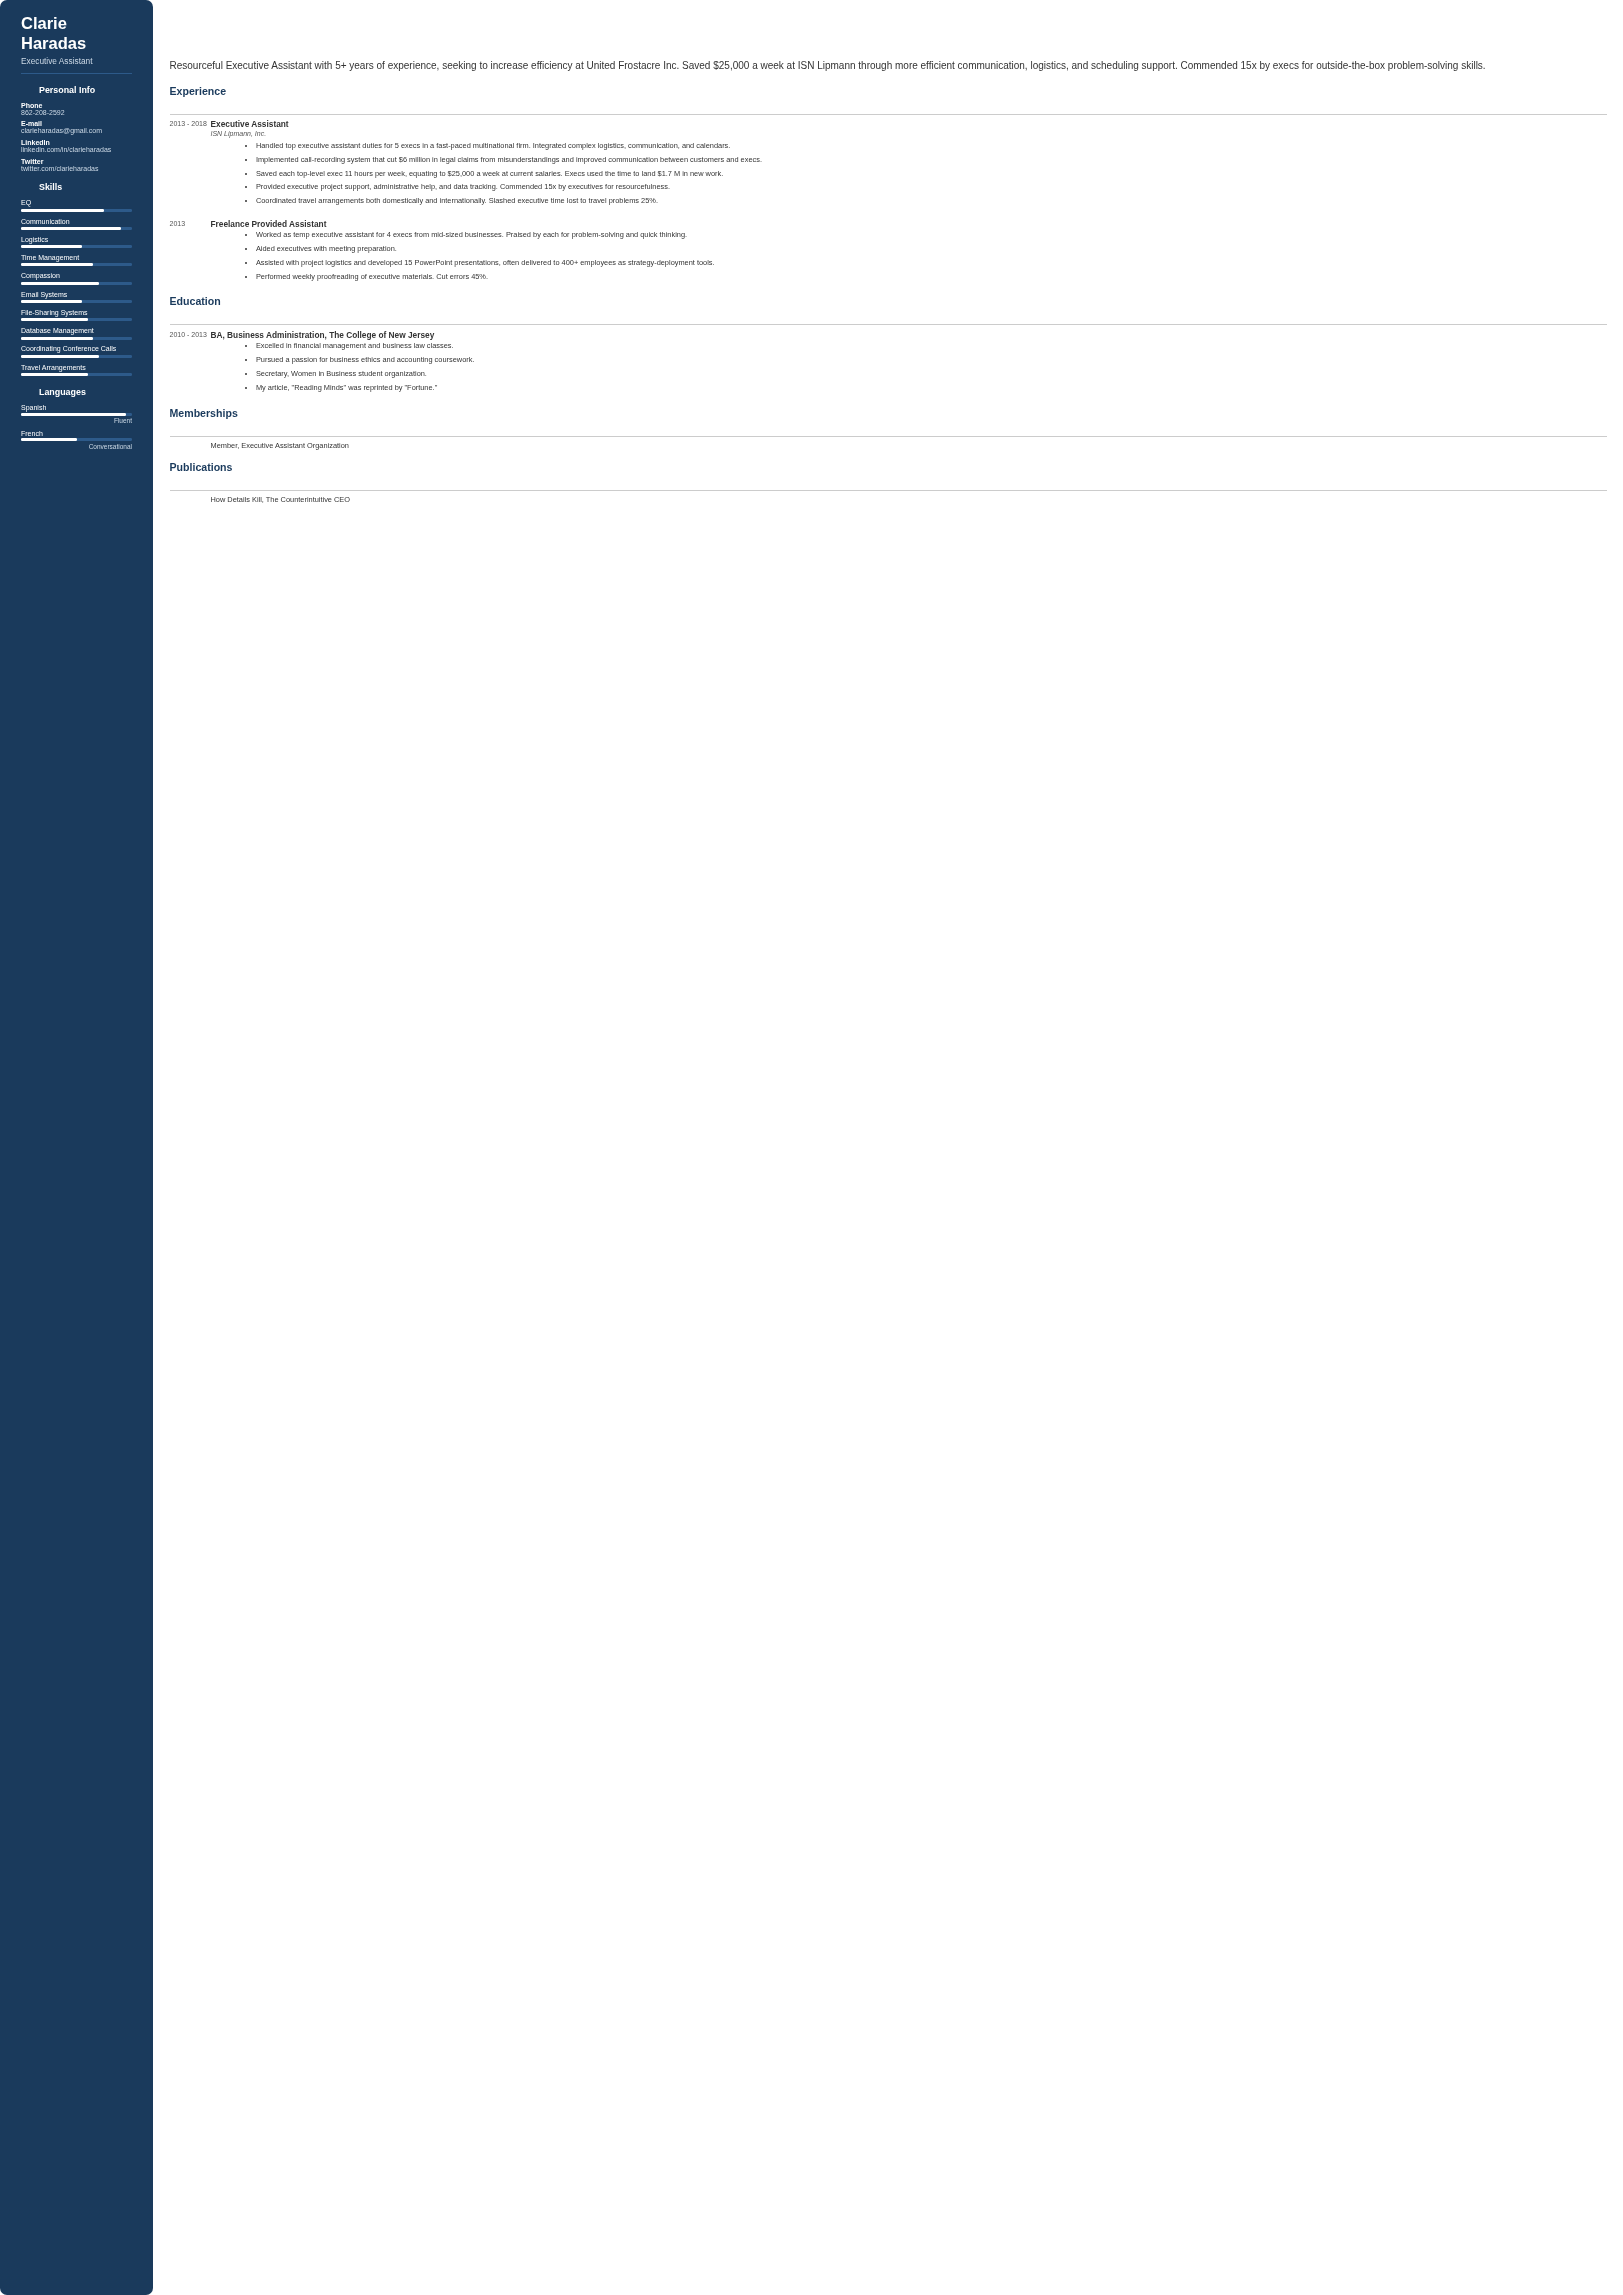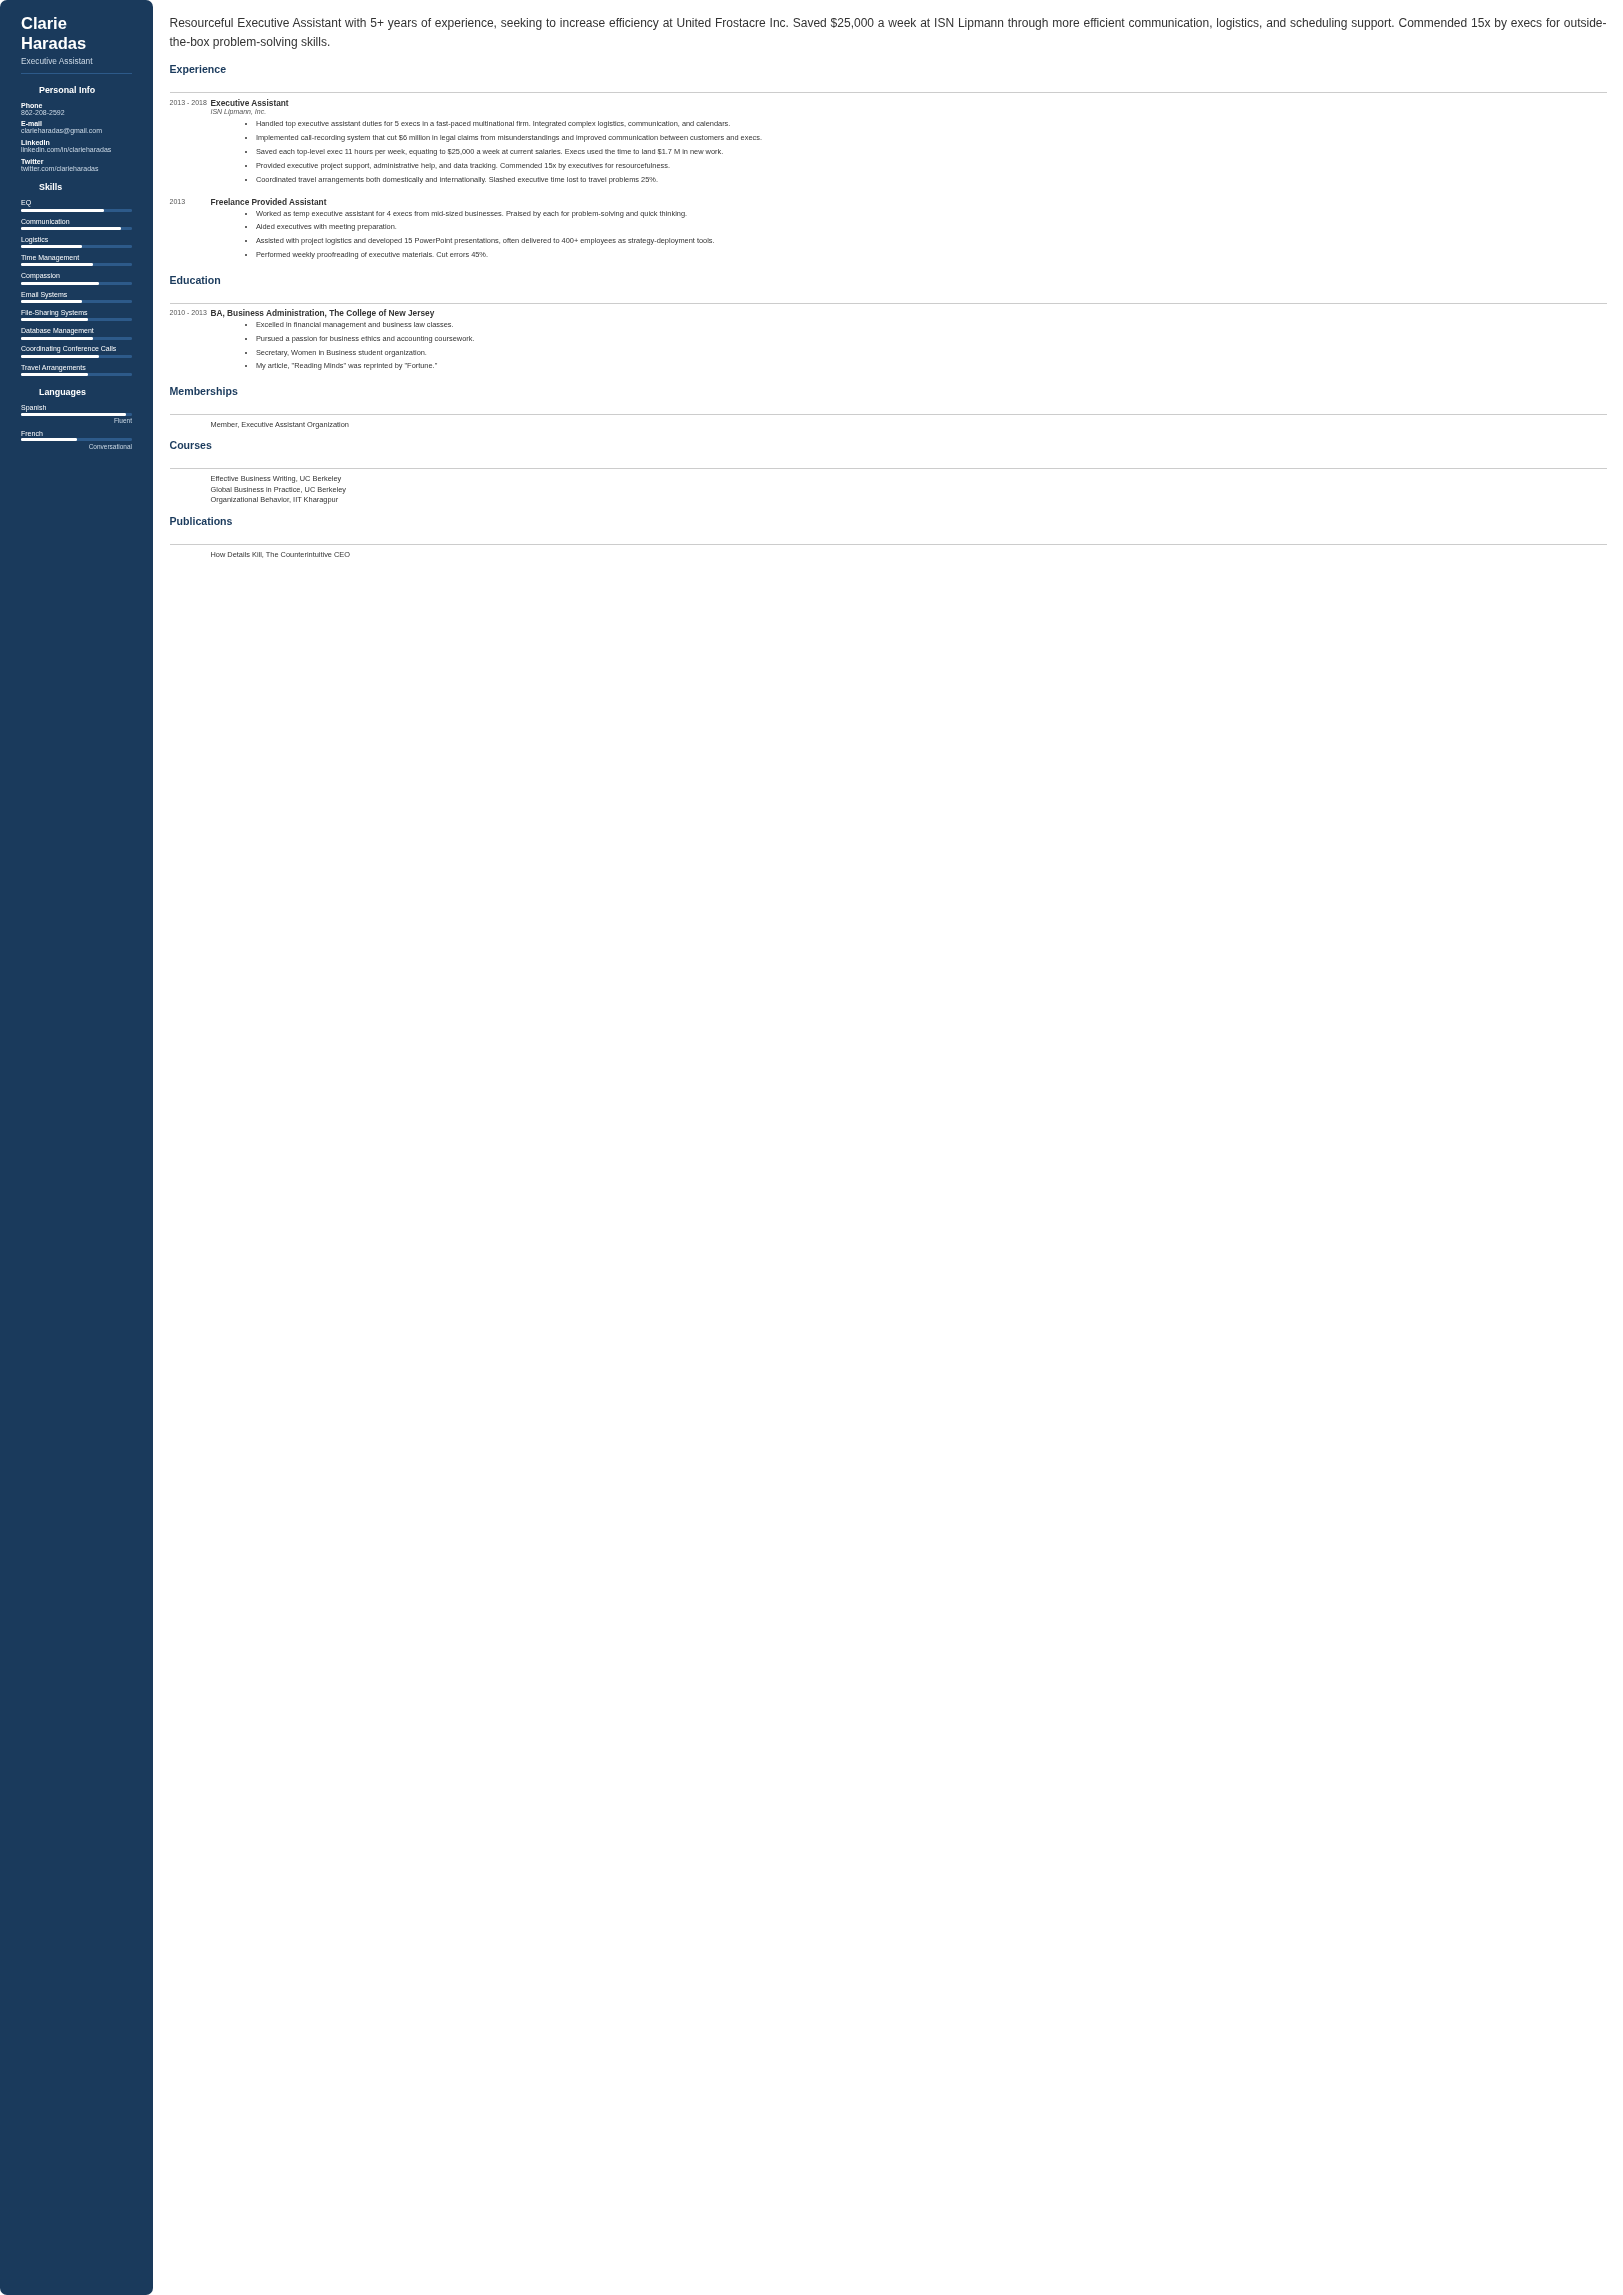--- a/index.html
+++ b/index.html
@@ -95,25 +95,26 @@
       font-size: 6.5px;
       color: #ccd9e6;
       text-align: right;
     }
     .main {
       flex: 1;
       padding: 14px 16.5px;
       background: #fff;
     }
     .summary-text {
-      font-size: 12px;
+      font-size: 10px;
       color: #333;
       line-height: 1.6;
       margin-bottom: 10.6px;
       text-align: justify;
+      margin-top: 44px;
     }
     .section-title {
       font-size: 10.6px;
       font-weight: 700;
       color: #1a3a5c;
       margin-bottom: 4.7px;
       border-bottom: 0.6px solid #ccc;
       padding-bottom: 17px;
     }
     .section {
@@ -335,28 +336,20 @@
       </div>
   </div>
 
   <div class="section">
     <div class="section-title">Memberships</div>
     <div id="memberships-container">
         <div class="membership-text">Member, Executive Assistant Organization</div>
       </div>
   </div>
 
-  <div class="section">
-    <div class="section-title">Courses</div>
-    <div id="courses-container">
-        <div class="course-text">Effective Business Writing, UC Berkeley</div>
-        <div class="course-text">Global Business in Practice, UC Berkeley</div>
-        <div class="course-text">Organizational Behavior, IIT Kharagpur</div>
-      </div>
-  </div>
 
   <div class="section">
     <div class="section-title">Publications</div>
     <div id="publications-container">
         <div class="publication-text">How Details Kill, The Counterintuitive CEO</div>
       </div>
   </div>
 
 </div>
 

